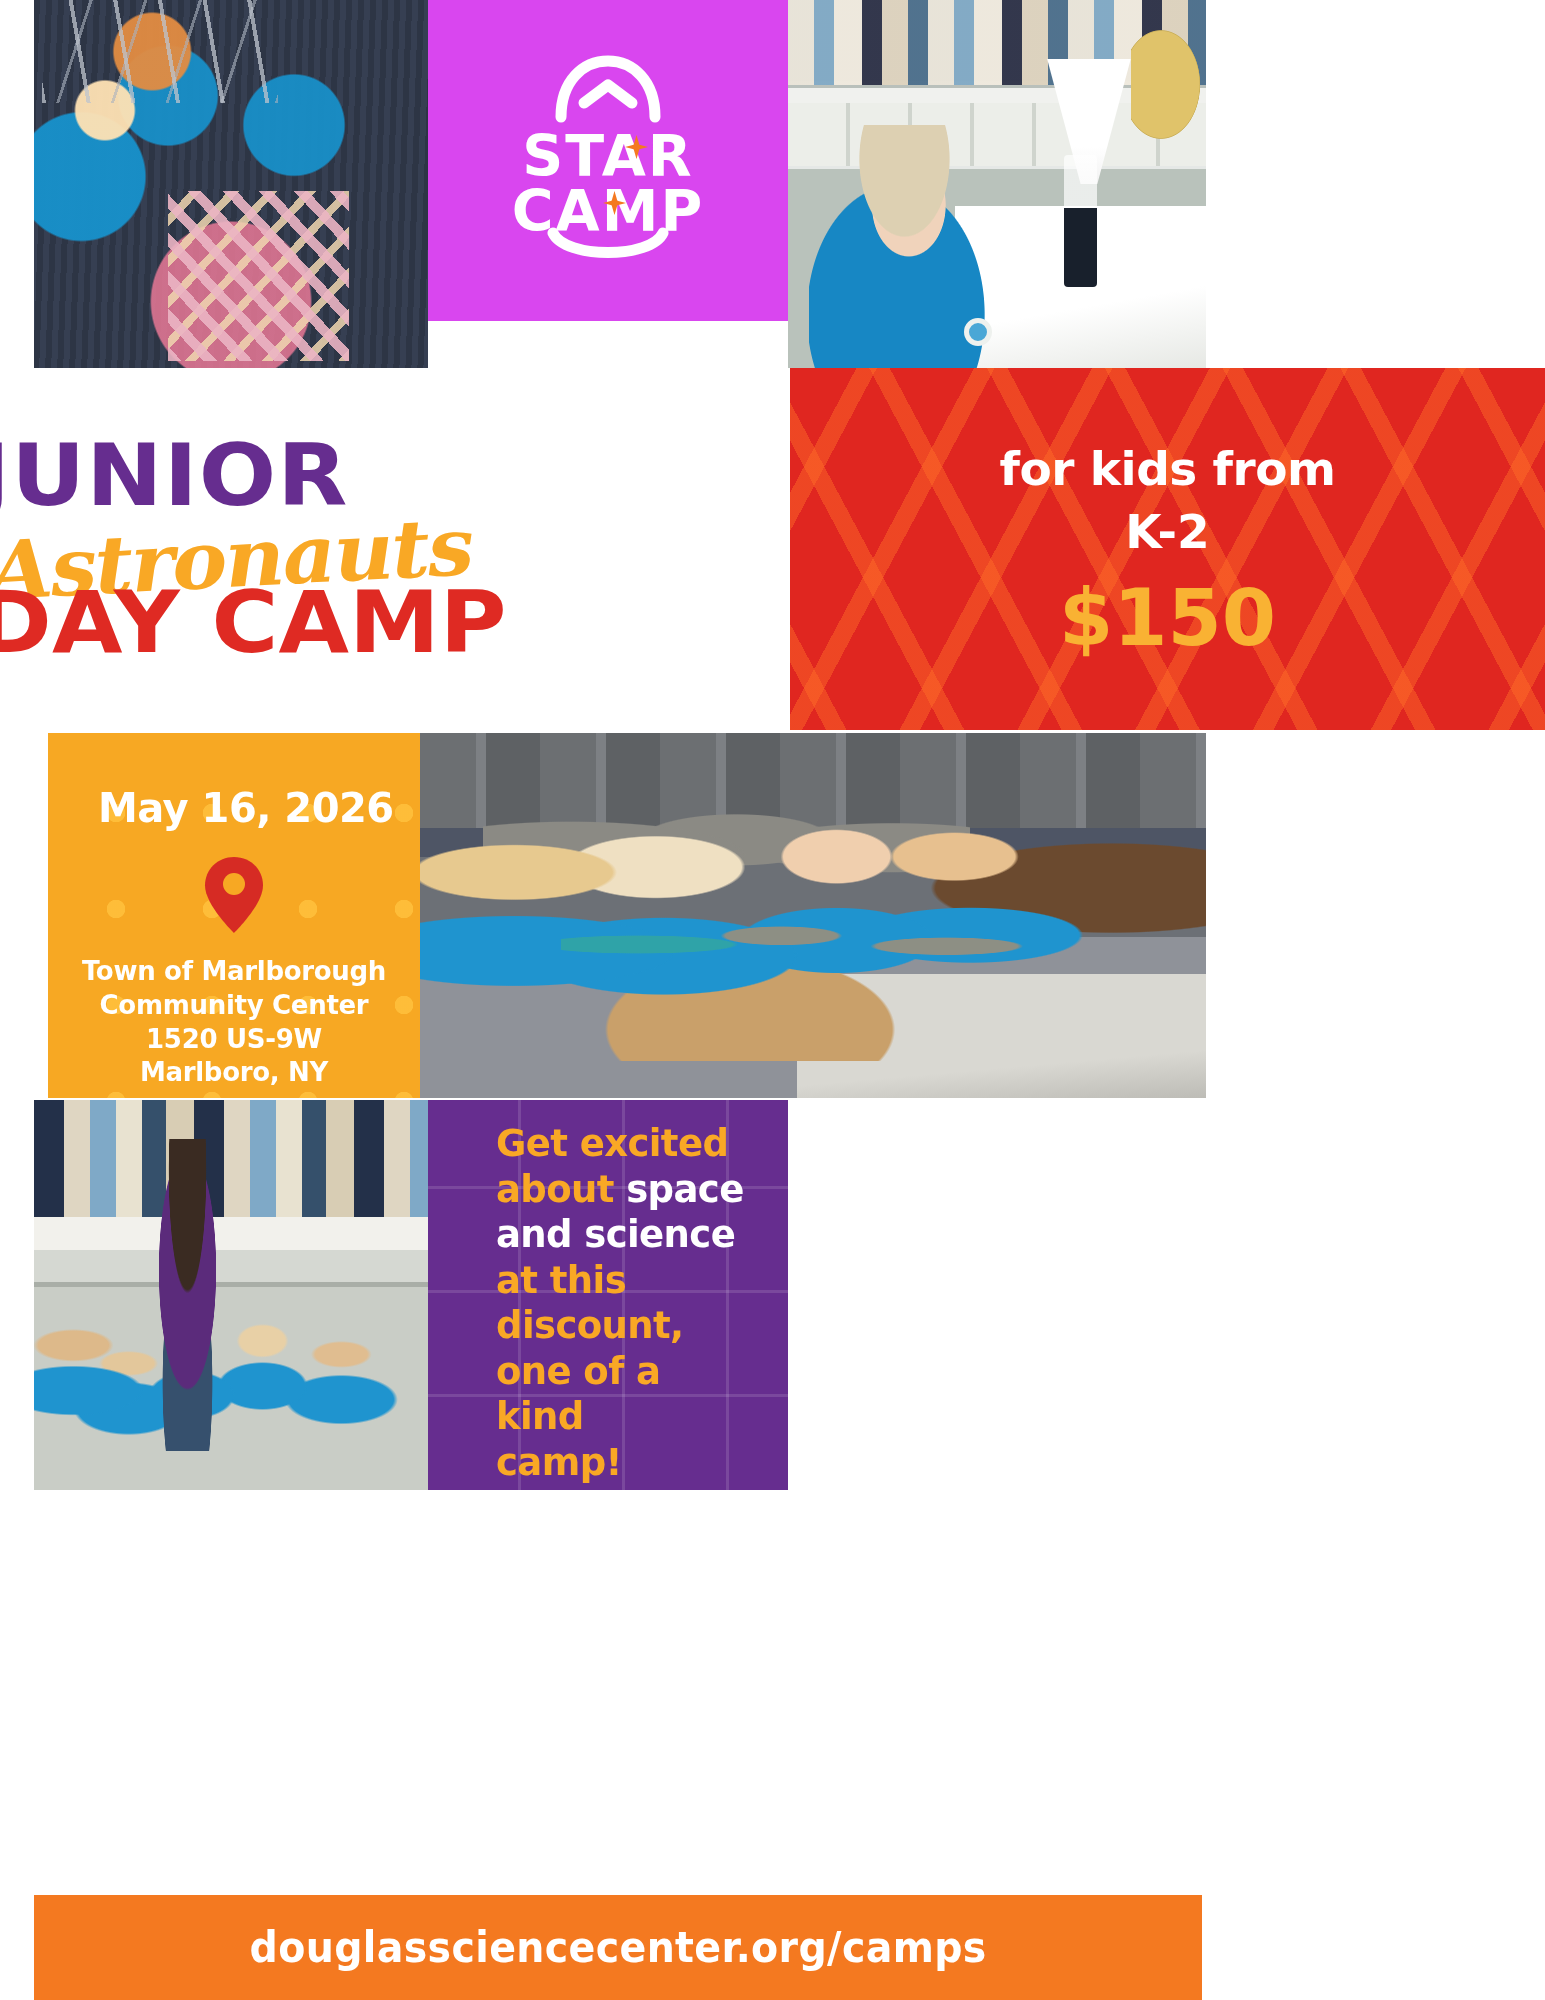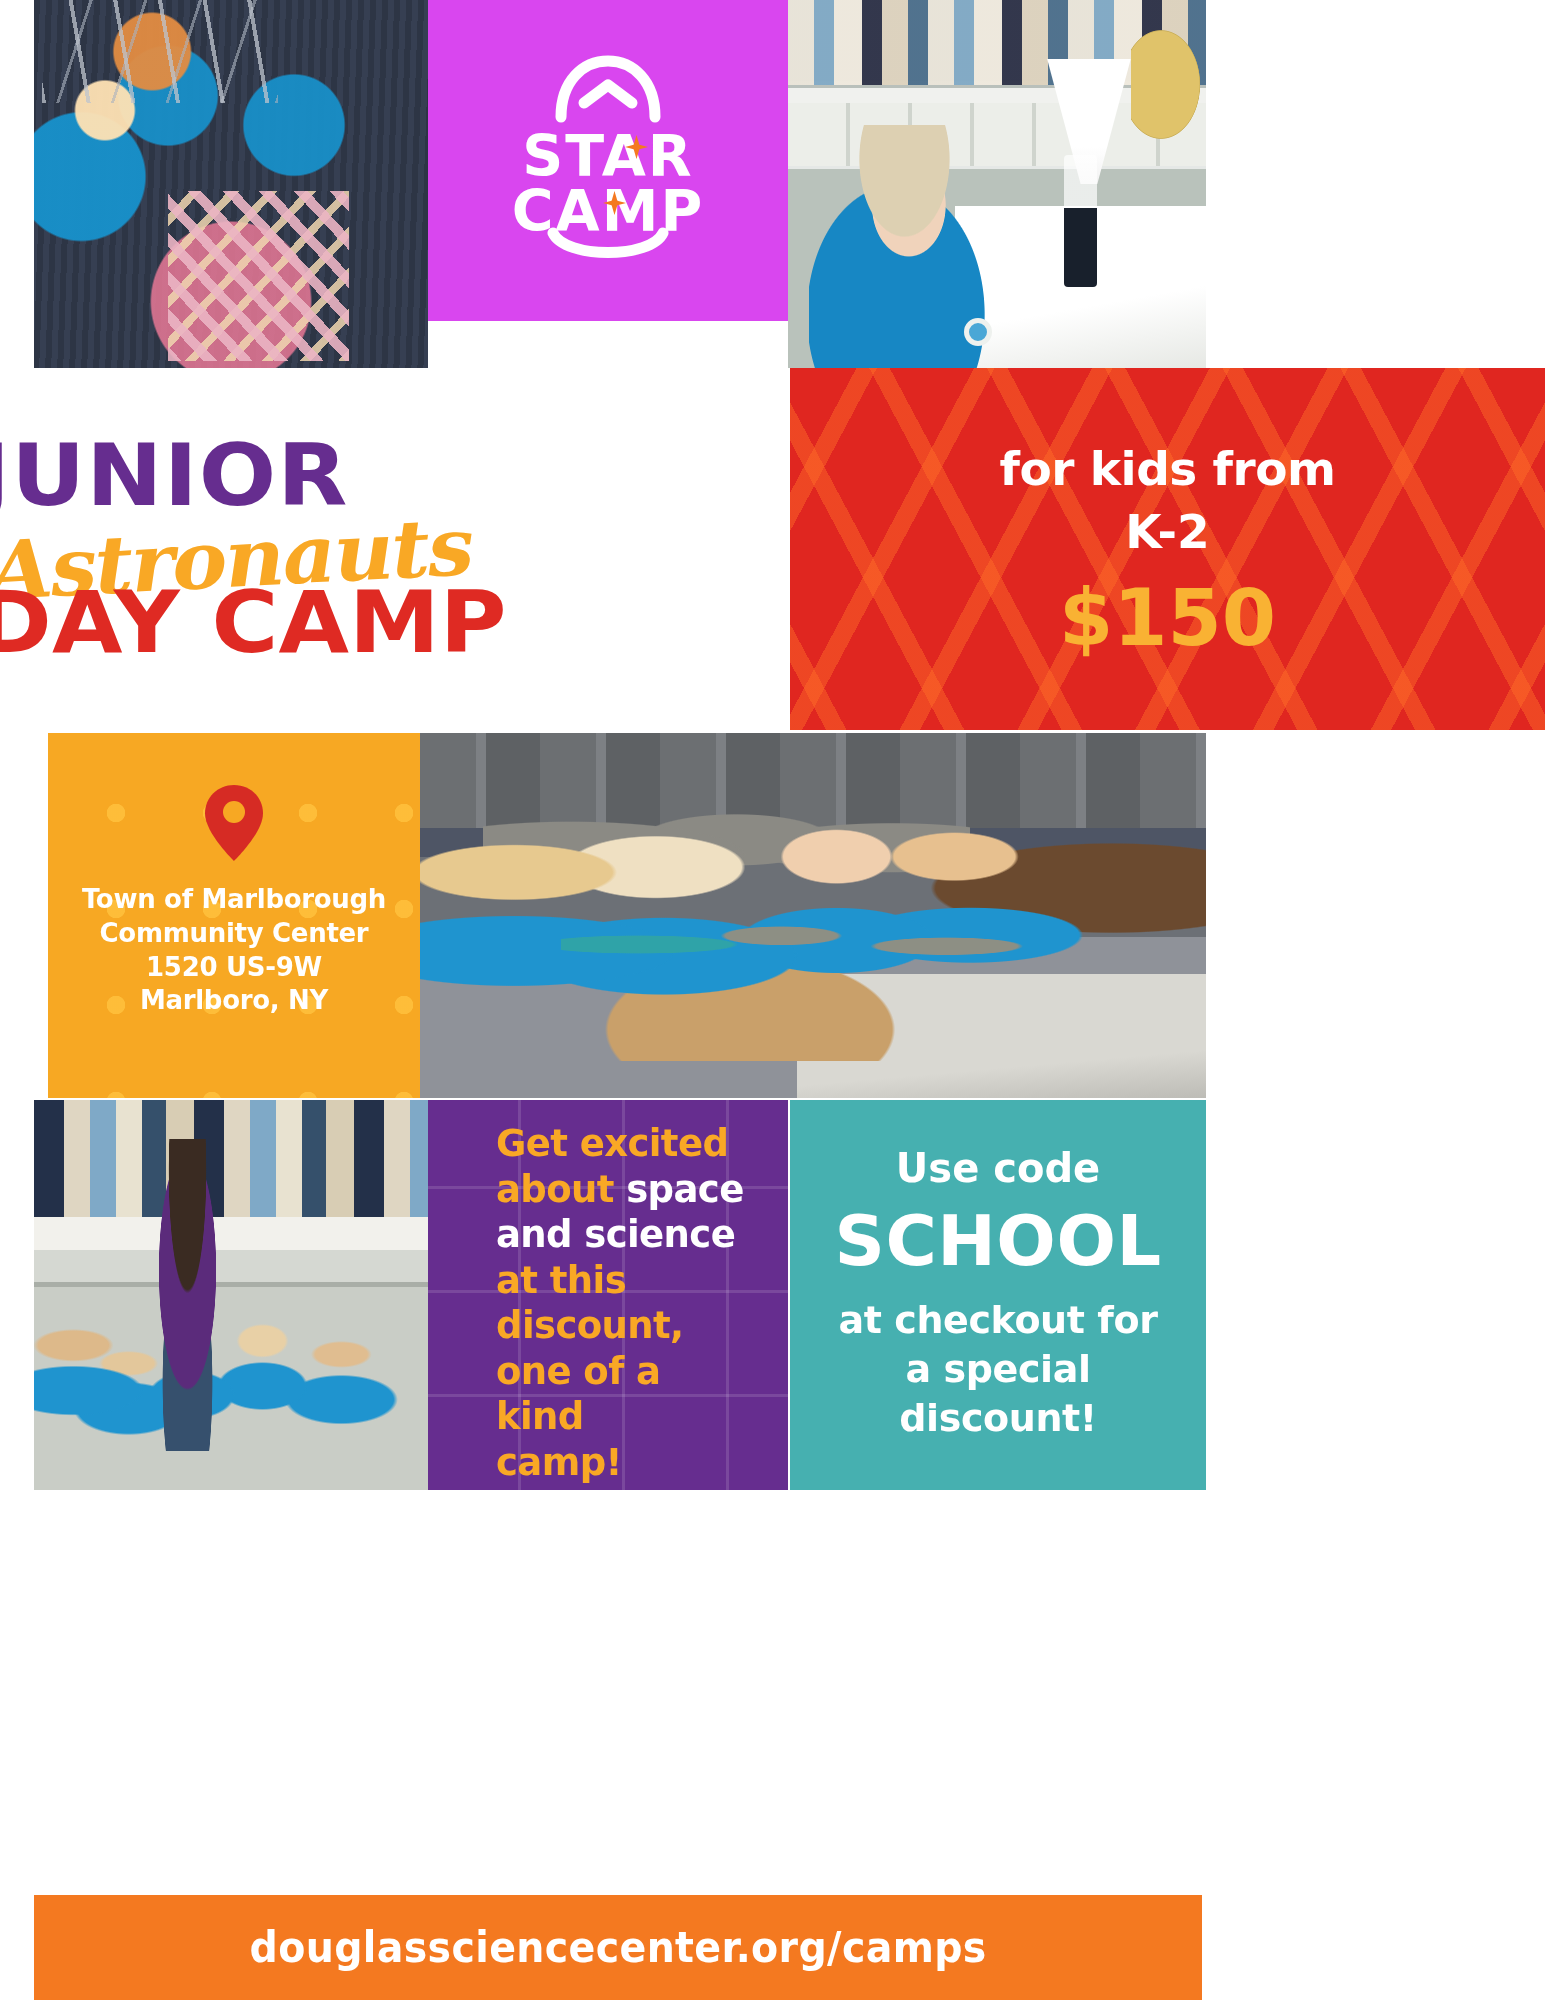--- a/index.html
+++ b/index.html
@@ -375,20 +375,21 @@
     <div class="inner">
       <div class="price-kids">for kids from</div>
       <div class="price-grade">K-2</div>
       <div class="price-amount">$150</div>
     </div>
   </div>
 
   <div id="info-panel">
     <div class="dots"></div>
     <div class="inner">
+      <div class="info-date">May 16, 2026</div>
       <div class="pin-wrap">
         <svg width="62" height="80" viewBox="0 0 62 80" aria-hidden="true">
           <path d="M31 2 C14.5 2 2 14.5 2 30.5 C2 50 31 78 31 78 C31 78 60 50 60 30.5 C60 14.5 47.5 2 31 2 Z" fill="#D62B24"></path>
           <circle cx="31" cy="29" r="11" fill="#F7A823"></circle>
         </svg>
       </div>
       <div class="info-address">
         <div>Town of Marlborough</div>
         <div>Community Center</div>
         <div>1520 US-9W</div>
@@ -422,29 +423,18 @@
         <span class="hl">about </span><span>space</span><br>
         <span>and science</span><br>
         <span class="hl">at this</span><br>
         <span class="hl">discount,</span><br>
         <span class="hl">one of a kind</span><br>
         <span class="hl">camp!</span>
       </div>
     </div>
   </div>
 
-  <div id="promo-panel">
-    <div class="inner">
-      <div class="promo-use">Use code</div>
-      <div class="promo-code">SCHOOL</div>
-      <div class="promo-tail">
-        <div>at checkout for</div>
-        <div>a special</div>
-        <div>discount!</div>
-      </div>
-    </div>
-  </div>
 
   <div id="url-bar">
     <div class="url-text">douglassciencecenter.org/camps</div>
   </div>
 
 </div>
 
 </body></html>

